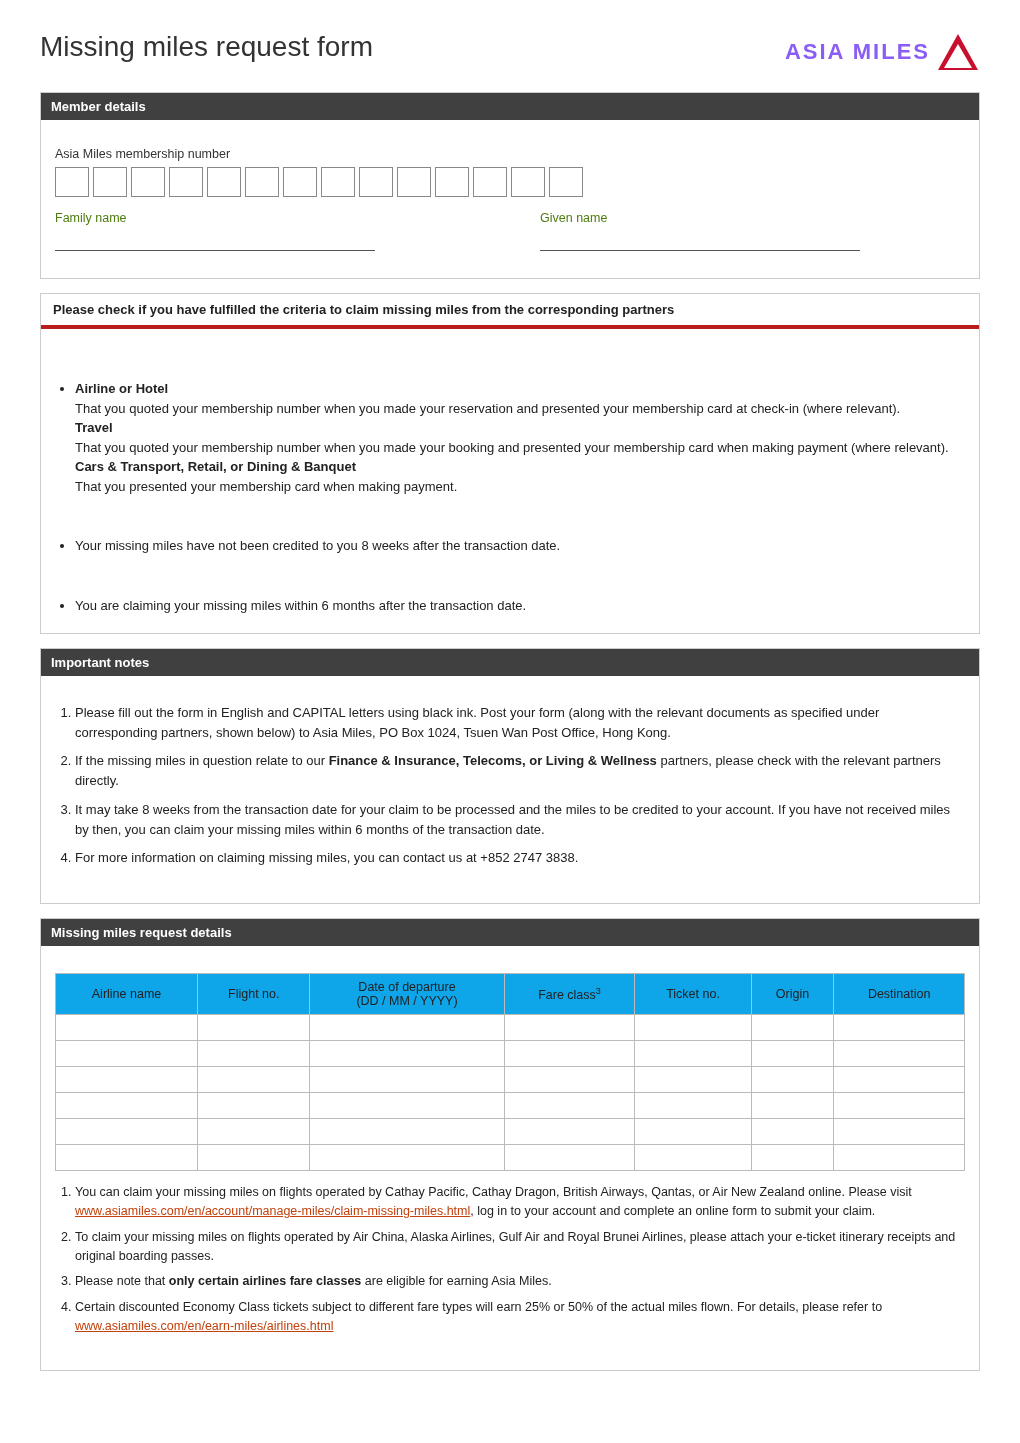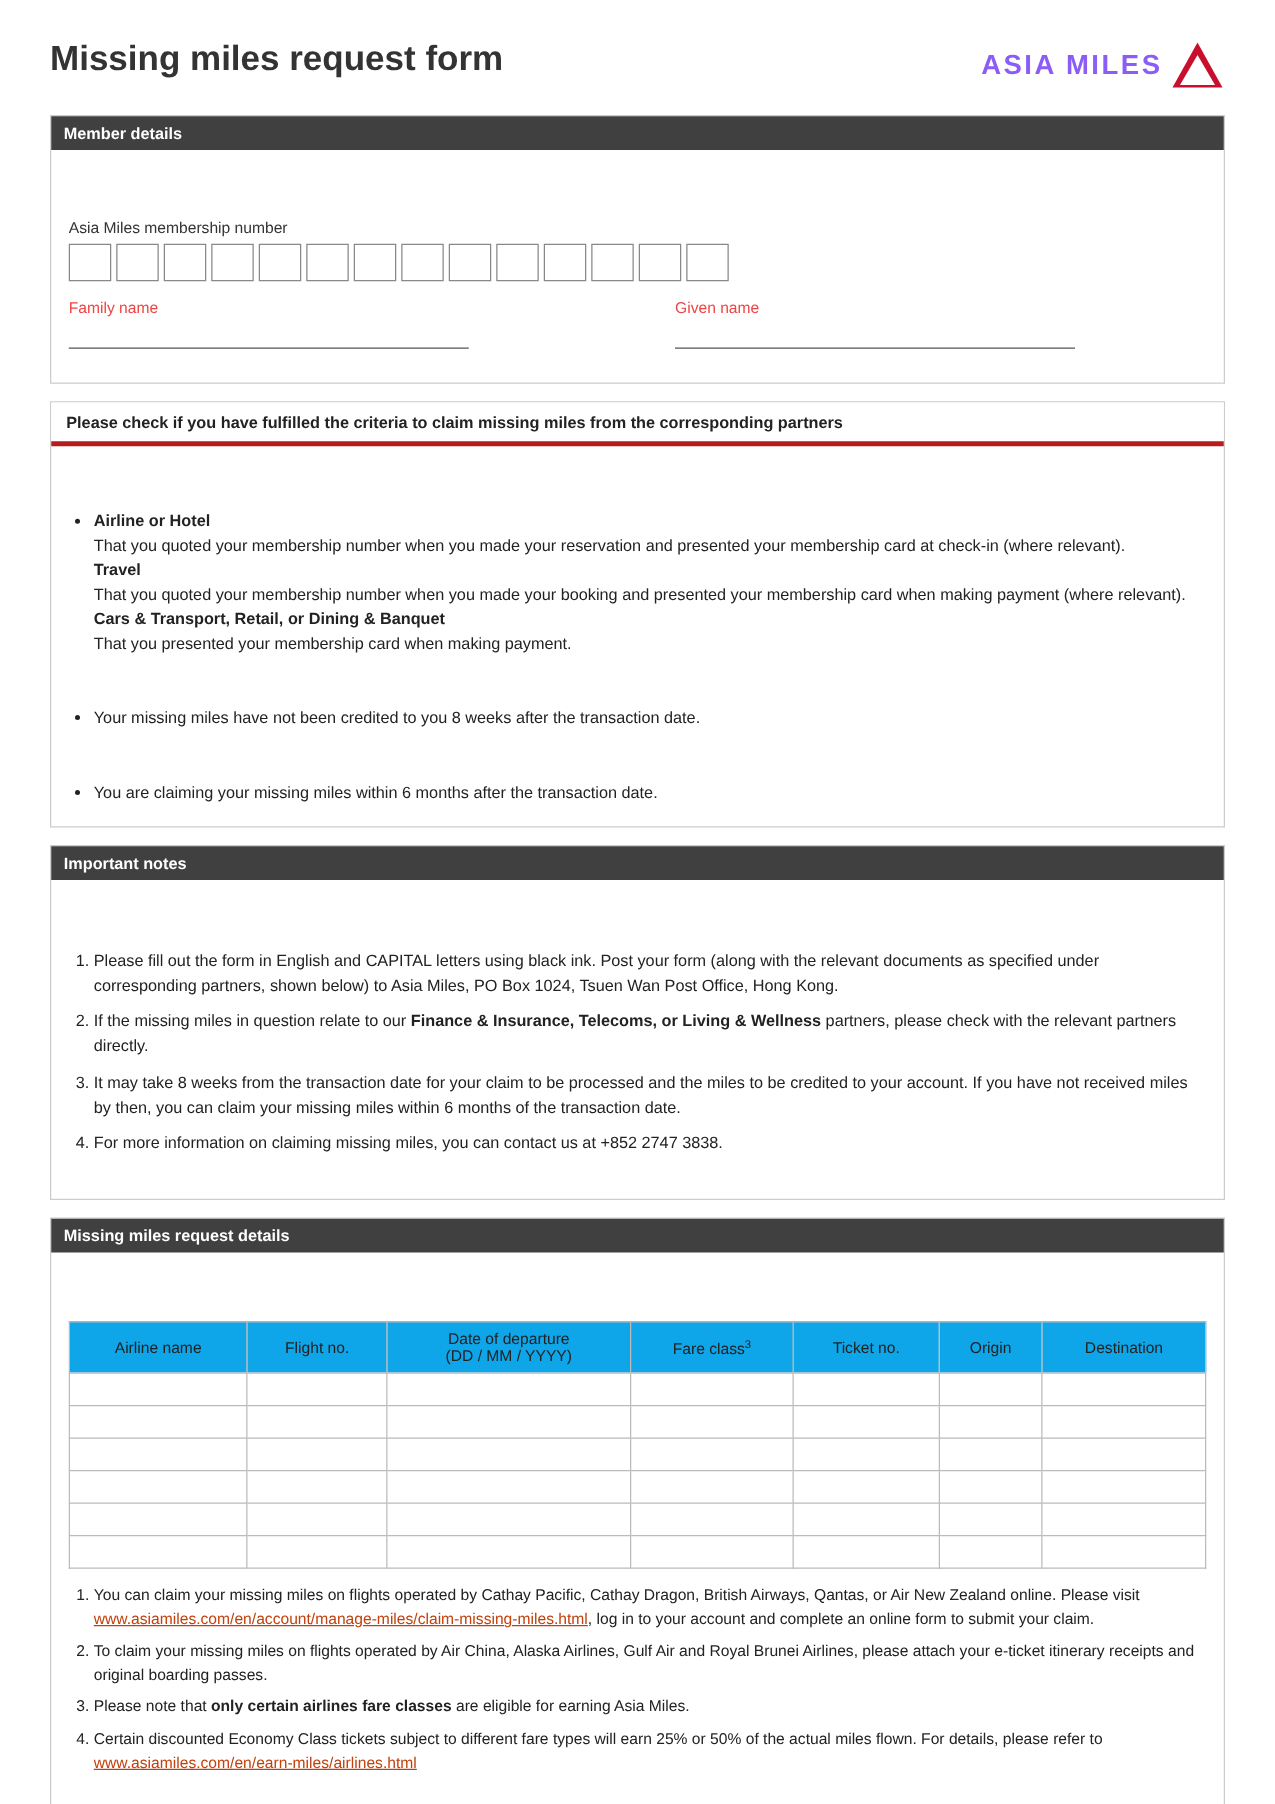--- a/index.html
+++ b/index.html
@@ -15,21 +15,21 @@
 
     
     .header {
       display: flex;
       justify-content: space-between;
       align-items: flex-start;
       margin-bottom: 18px;
     }
     .page-title {
       font-size: 28px;
-      font-weight: 700;
+      font-weight: 400;
       color: #333;
       line-height: 1.2;
     }
     .logo-area {
       display: flex;
       align-items: center;
       gap: 6px;
     }
     .logo-text {
       font-size: 22px;
@@ -55,21 +55,20 @@
     
     .outer-box {
       border: 1px solid #ccc;
       margin-bottom: 14px;
     }
     .outer-box .section-header {
       margin-bottom: 0;
     }
     .box-content {
       padding: 27px 14px;
-      margin-top: 28px;
     }
 
     
     .membership-label {
       font-size: 12.5px;
       margin-bottom: 6px;
       color: #333;
     }
     .membership-boxes {
       display: flex;
@@ -85,21 +84,21 @@
     .name-row {
       display: flex;
       gap: 60px;
       margin-top: 8px;
     }
     .name-field {
       flex: 1;
     }
     .name-field-label {
       font-size: 12.5px;
-      color: #ef4444;
+      color: #4d7c0f;
       margin-bottom: 4px;
     }
     .name-underline {
       border-bottom: 1px solid #555;
       height: 22px;
       width: 100%;
       max-width: 320px;
     }
 
     

